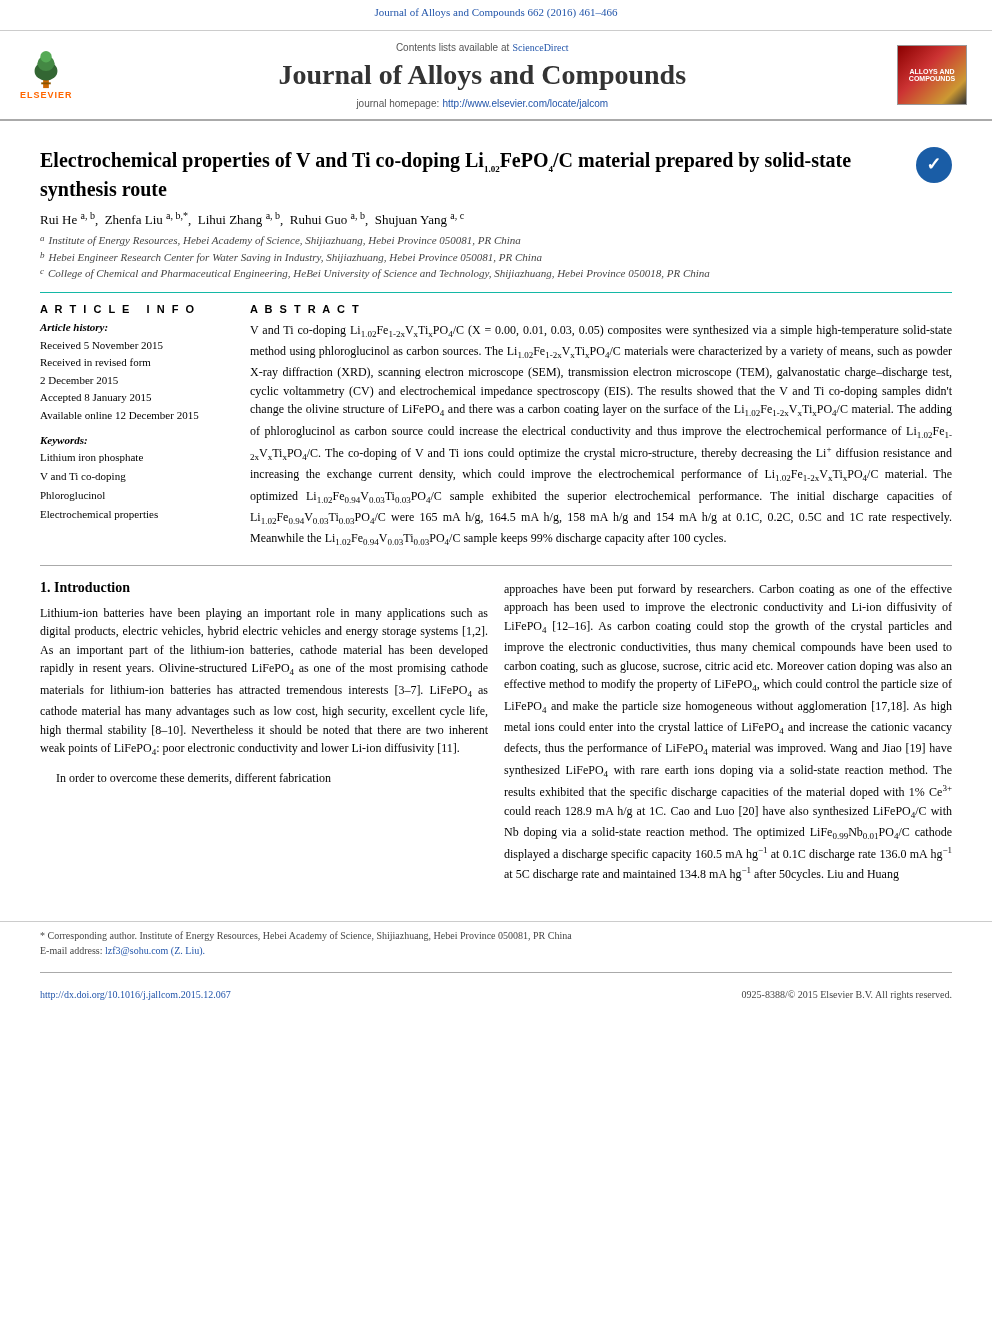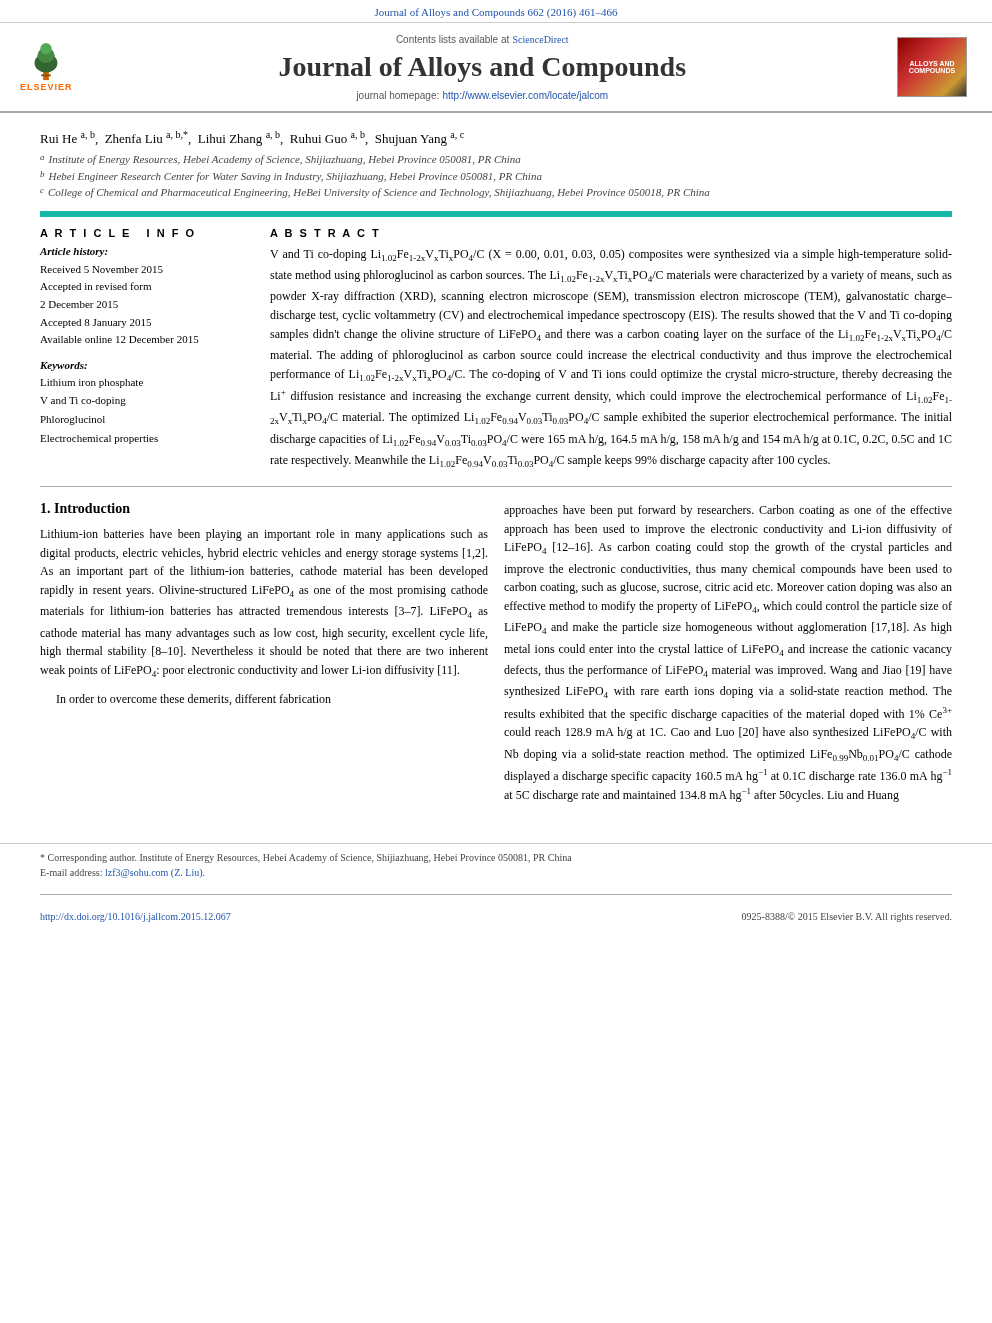--- a/index.html
+++ b/index.html
@@ -8,21 +8,21 @@
       font-family: "Times New Roman", Times, serif;
       font-size: 13px;
       color: #000;
       width: 992px;
       min-height: 1323px;
     }
 
     
     .top-bar {
       text-align: center;
-      padding: 6px 0 4px 0;
+      padding: 6px 0 12px 0;
       font-size: 11px;
       color: #2255aa;
       border-bottom: 1px solid #ccc;
     }
 
     
     .journal-header {
       display: flex;
       align-items: center;
       justify-content: space-between;
@@ -159,23 +159,22 @@
       font-style: italic;
     }
     .affil-line {
       display: flex;
       gap: 4px;
     }
 
     
     .two-col {
       display: flex;
-      gap: 20px;
       margin-top: 2px;
-      border-top: 6px solid #14b8a6;
+      border-top: 1px solid #14b8a6;
       padding-top: 10px;
     }
     .left-col {
       width: 210px;
       flex-shrink: 0;
     }
     .right-col {
       flex: 1;
     }
 
@@ -333,20 +332,28 @@
 
   <div class="journal-header-right">
     <div class="journal-cover-img">
       <span class="cover-text">ALLOYS AND COMPOUNDS</span>
     </div>
   </div>
 </div>
 
 <div class="article-content">
 
+  <div class="article-title">
+    <span class="article-title-text">
+      Electrochemical properties of V and Ti co-doping Li<sub>1.02</sub>FePO<sub>4</sub>/C material prepared by solid-state synthesis route
+    </span>
+    <div class="crossmark-badge">
+      <span class="crossmark-inner">✓</span>
+    </div>
+  </div>
 
   <div class="authors">
     Rui He <sup class="author-sup">a, b</sup>,&nbsp;
     Zhenfa Liu <sup class="author-sup">a, b,*</sup>,&nbsp;
     Lihui Zhang <sup class="author-sup">a, b</sup>,&nbsp;
     Ruhui Guo <sup class="author-sup">a, b</sup>,&nbsp;
     Shujuan Yang <sup class="author-sup">a, c</sup>
   </div>
 
   <div class="affiliations">
@@ -365,21 +372,21 @@
   </div>
 
   <div class="two-col">
 
     <div class="left-col">
       <div class="section-heading">A R T I C L E &nbsp; I N F O</div>
 
       <div class="article-info-label">Article history:</div>
 
       <div class="info-row">Received 5 November 2015</div>
-      <div class="info-row">Accepted in revised form</div>
+      <div class="info-row">Received in revised form</div>
       <div class="info-row">2 December 2015</div>
       <div class="info-row">Accepted 8 January 2015</div>
       <div class="info-row">Available online 12 December 2015</div>
 
       <div class="keywords-label">Keywords:</div>
       <div class="keywords-list">
         <div>Lithium iron phosphate</div>
         <div>V and Ti co-doping</div>
         <div>Phloroglucinol</div>
         <div>Electrochemical properties</div>

